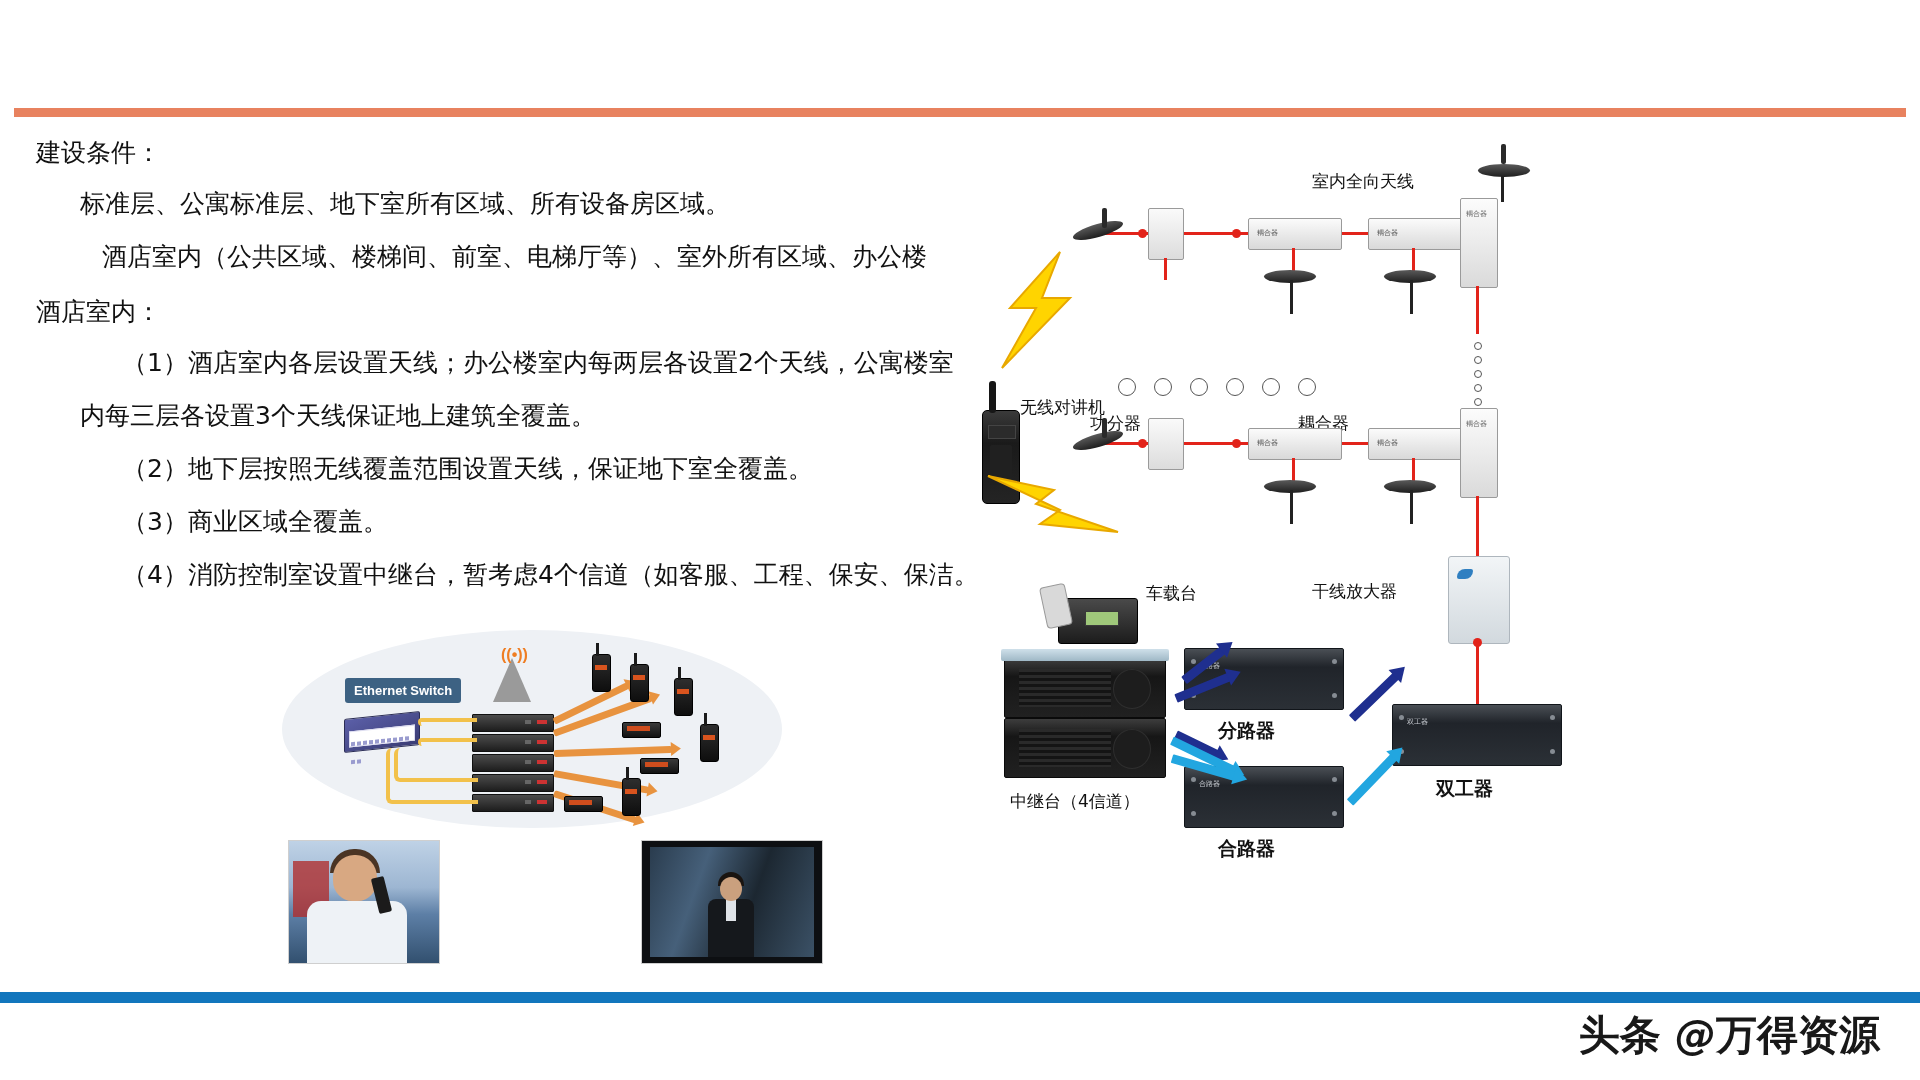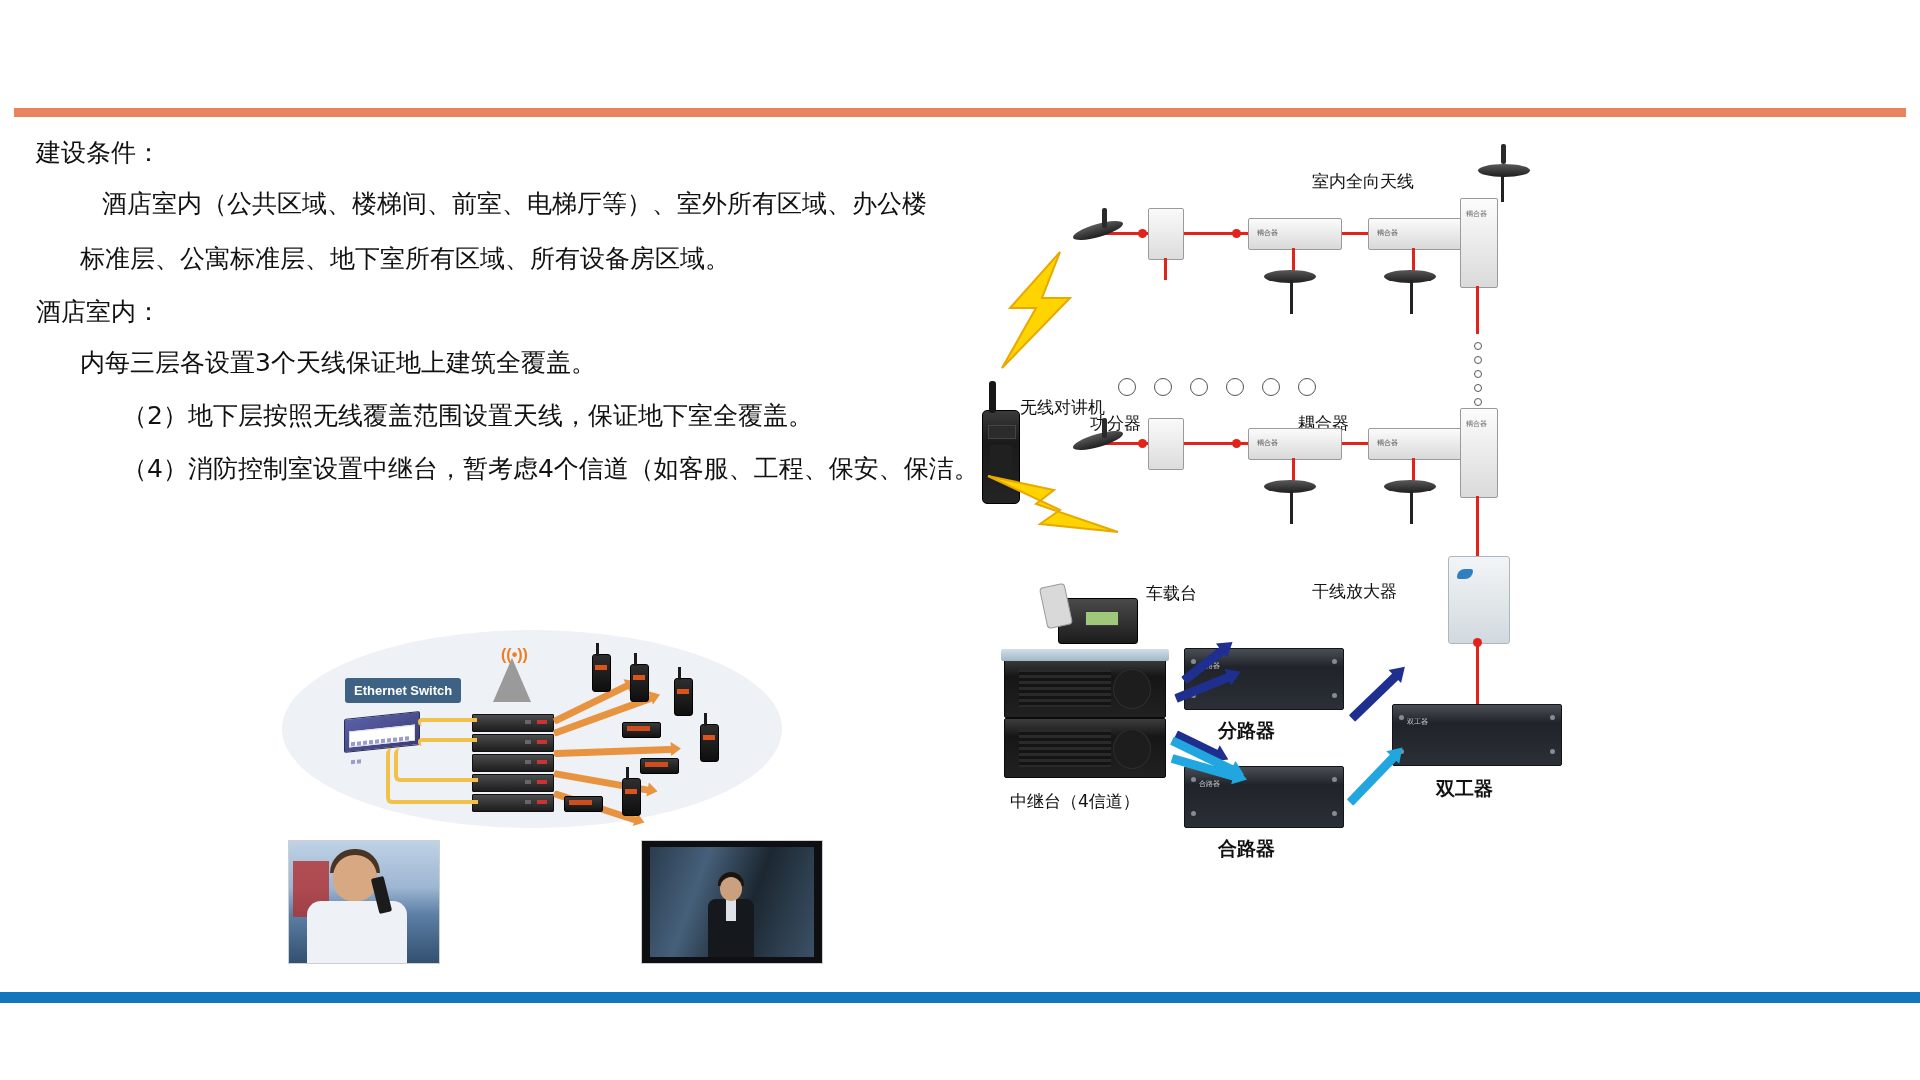--- a/index.html
+++ b/index.html
@@ -195,25 +195,27 @@
 </style>
 </head>
 <body>
 
 <div class="slide">
 
   <div class="header-rule"></div>
 
   <div class="body-text">
     <div class="tx lbl">建设条件：</div>
+    <div class="tx ind2">标准层、公寓标准层、地下室所有区域、所有设备房区域。</div>
     <div class="tx ind1">酒店室内（公共区域、楼梯间、前室、电梯厅等）、室外所有区域、办公楼</div>
-    <div class="tx ind2">标准层、公寓标准层、地下室所有区域、所有设备房区域。</div>
     <div class="tx lbl">酒店室内：</div>
+    <div class="tx ind3">（1）酒店室内各层设置天线；办公楼室内每两层各设置2个天线，公寓楼室</div>
     <div class="tx ind2">内每三层各设置3个天线保证地上建筑全覆盖。</div>
     <div class="tx ind3">（2）地下层按照无线覆盖范围设置天线，保证地下室全覆盖。</div>
+    <div class="tx ind3">（3）商业区域全覆盖。</div>
     <div class="tx ind3">（4）消防控制室设置中继台，暂考虑4个信道（如客服、工程、保安、保洁。</div>
   </div>
 
   <div class="illus">
     <div class="ellipse"></div>
 
     <div class="eth-badge">Ethernet Switch</div>
     <div class="switch">
       <div class="ports">
         <i></i><i></i><i></i><i></i><i></i><i></i><i></i><i></i><i></i><i></i><i></i><i></i>
@@ -472,14 +474,18 @@
     <div class="ar blue" style="left:96px;top:564px;width:58px;transform:rotate(-22deg);"></div>
     <div class="ar blue" style="left:96px;top:600px;width:46px;transform:rotate(26deg);"></div>
     <div class="ar cyan" style="left:92px;top:606px;width:68px;transform:rotate(26deg);"></div>
     <div class="ar cyan" style="left:92px;top:624px;width:66px;transform:rotate(16deg);"></div>
     <div class="ar blue" style="left:272px;top:584px;width:62px;transform:rotate(-44deg);"></div>
     <div class="ar cyan" style="left:270px;top:668px;width:64px;transform:rotate(-46deg);"></div>
 
   </div>
 
   <div class="footer-rule"></div>
+  <div class="brand">
+    <span>头条</span>
+    <span class="at">@</span><span>万得资源</span>
+  </div>
 
 </div>
 
 </body></html>

